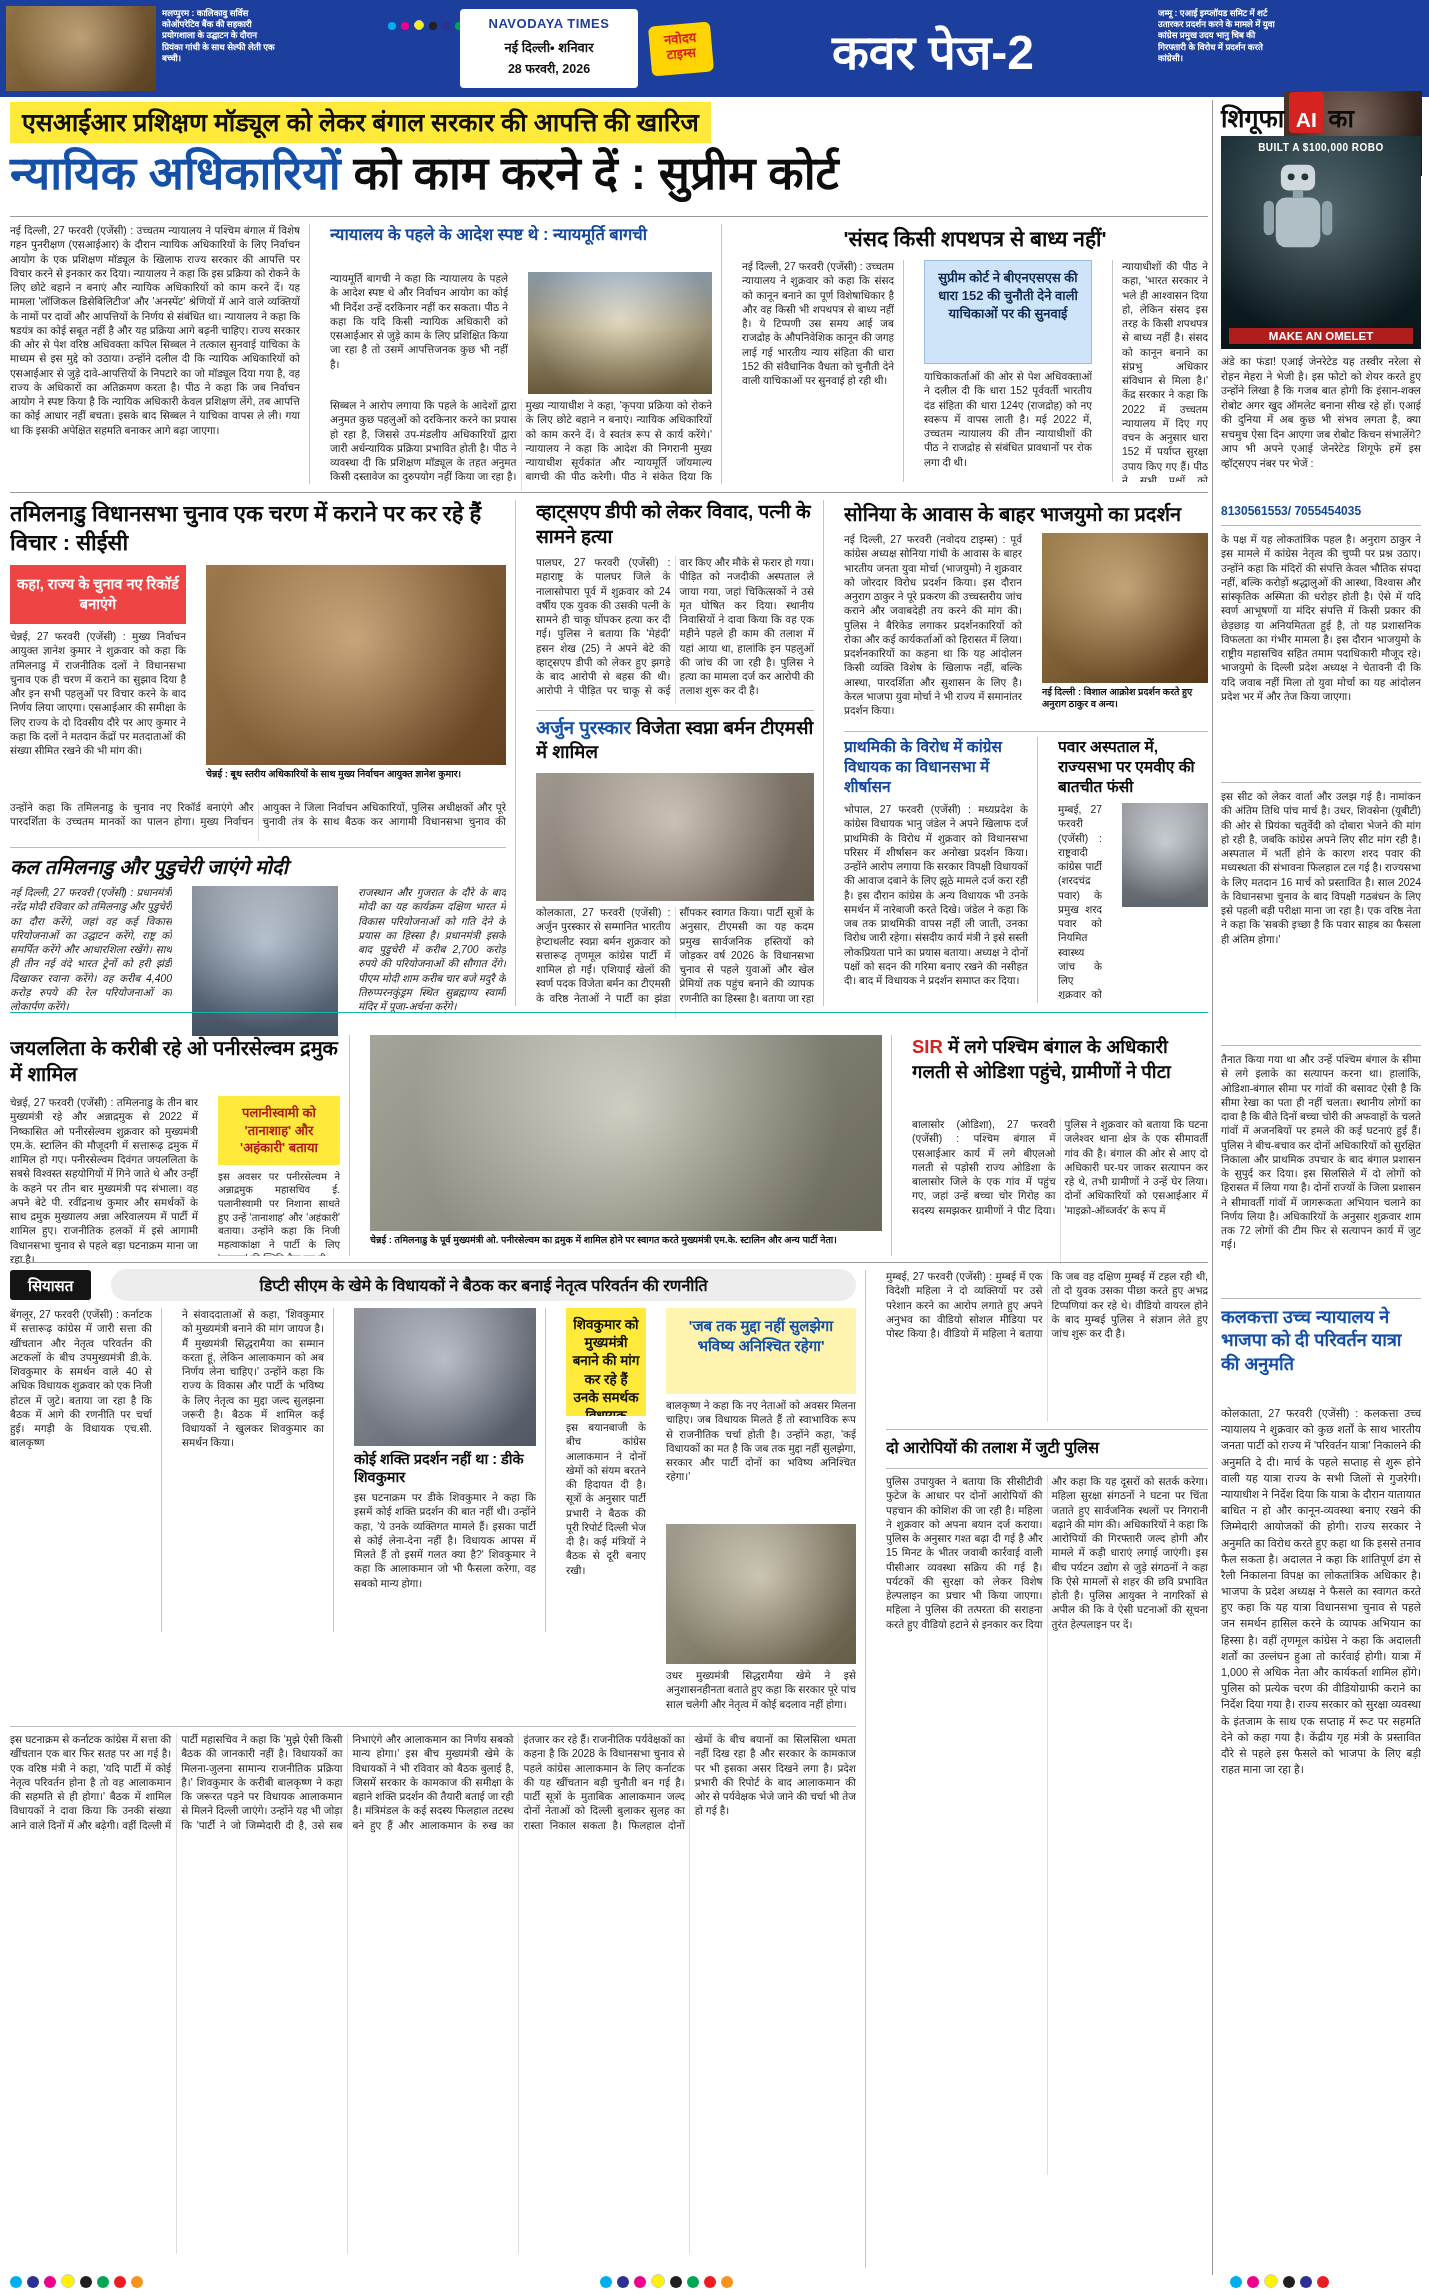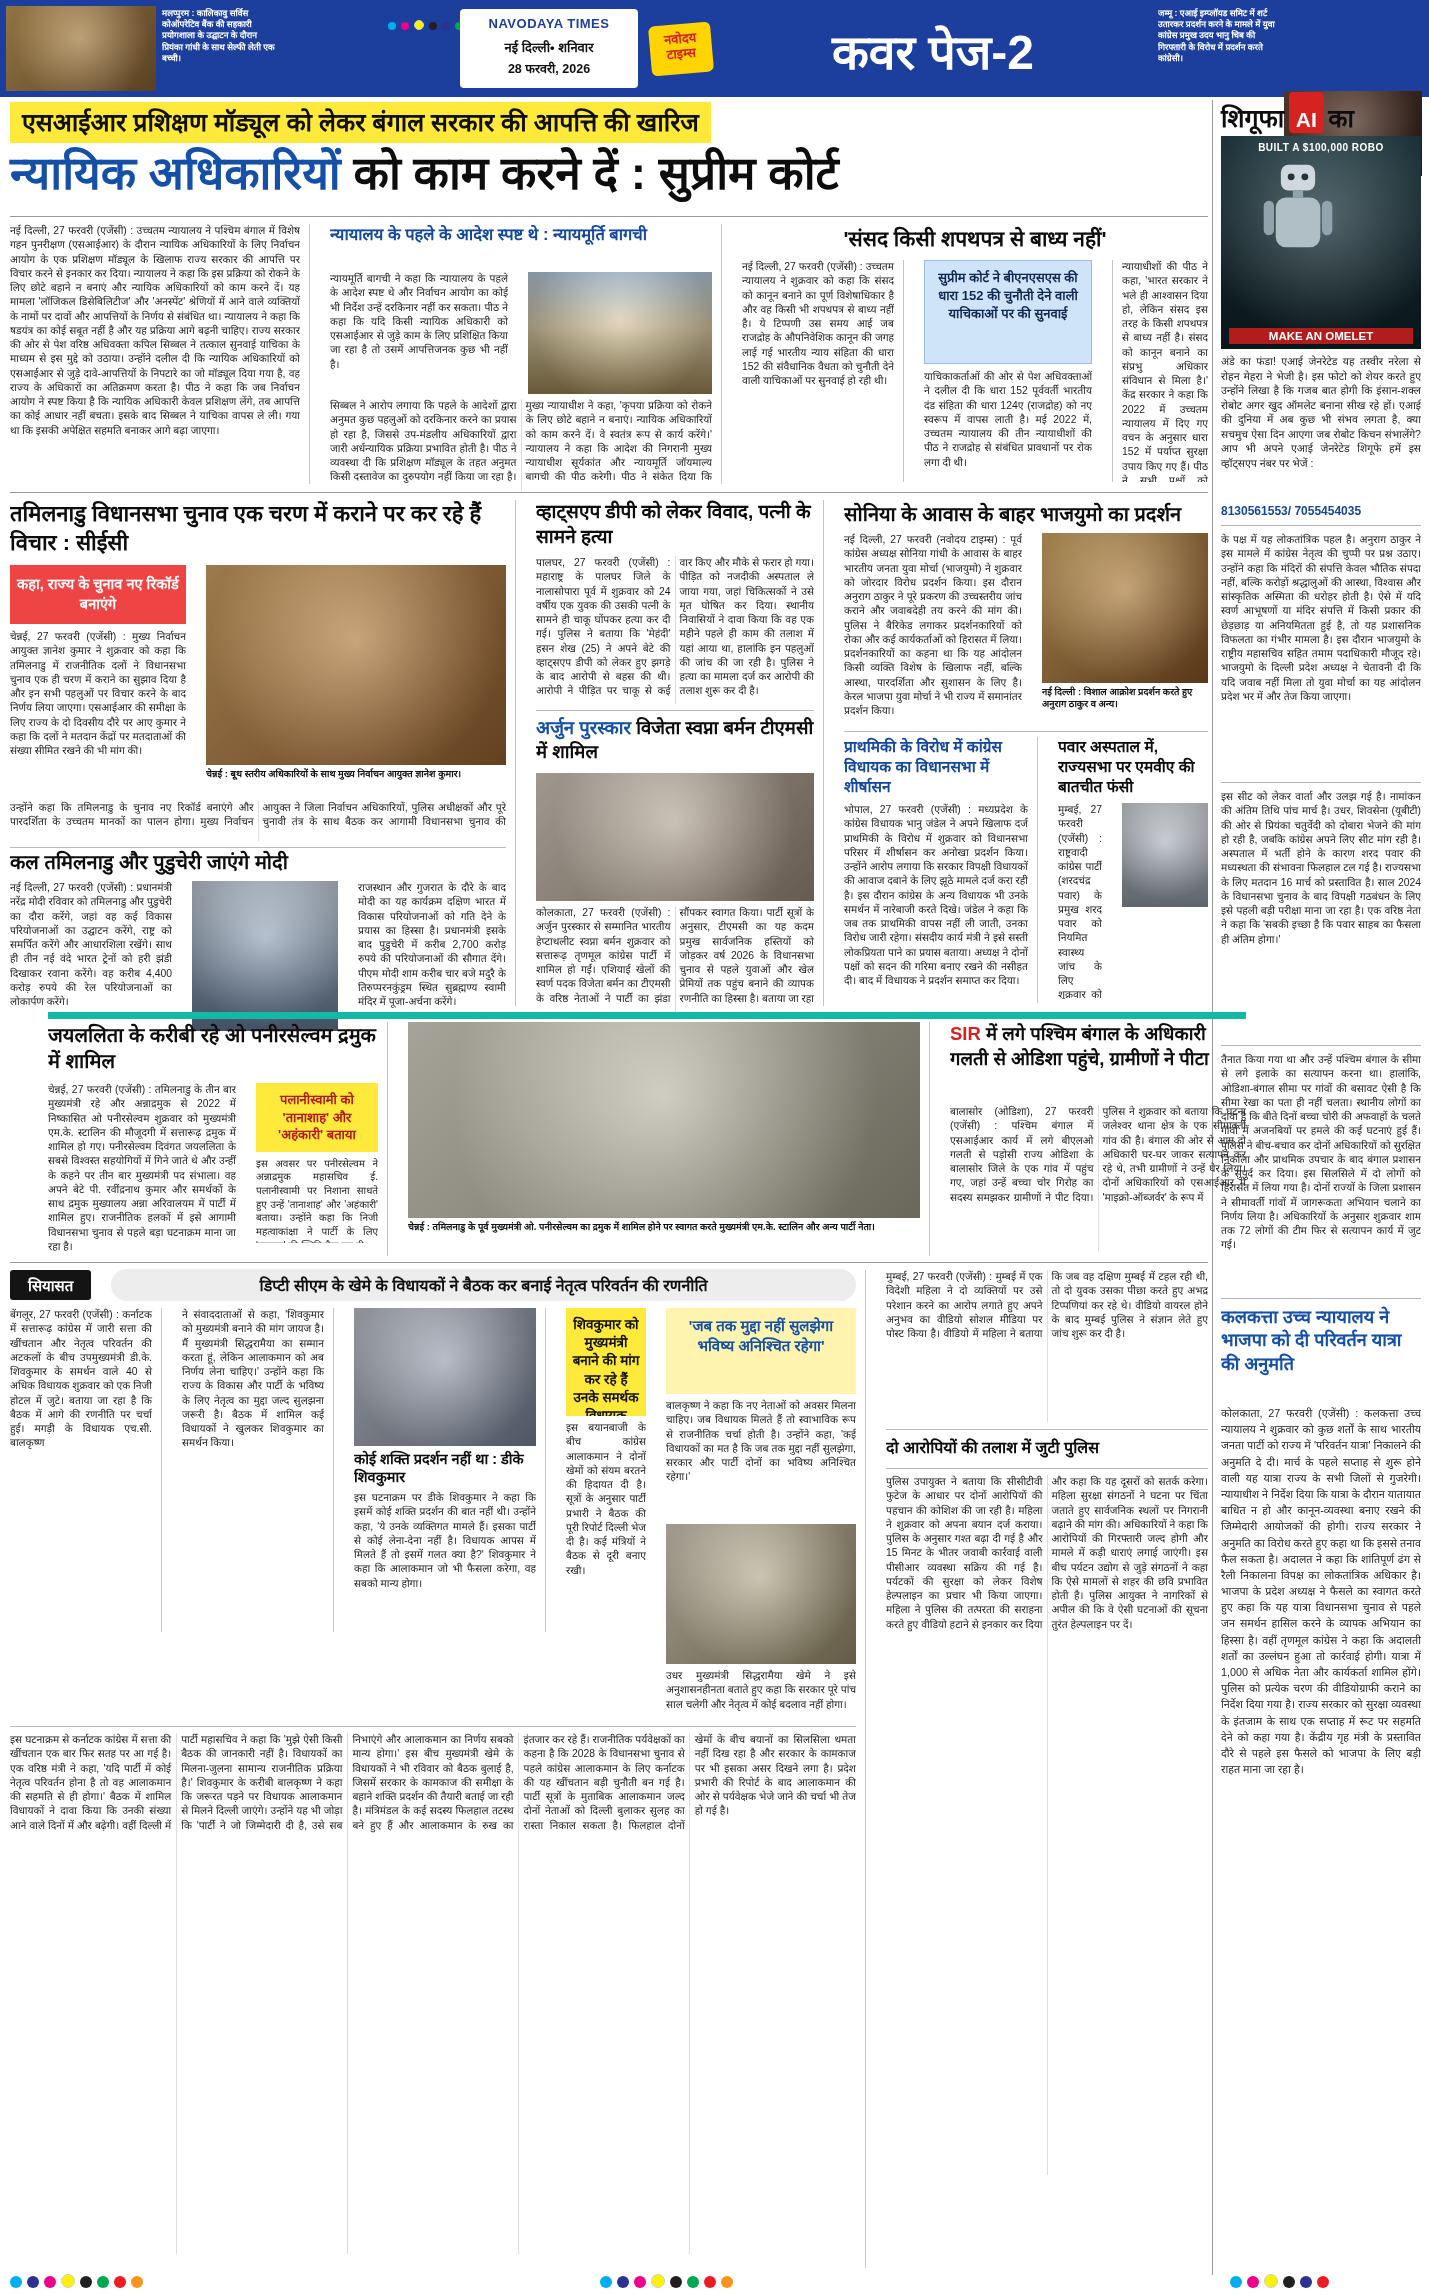--- a/index.html
+++ b/index.html
@@ -142,21 +142,21 @@
         <div style="width:176px;">
           <div class="rbox">कहा, राज्य के चुनाव नए रिकॉर्ड बनाएंगे</div>
           <div class="bt" style="height:150px;margin-top:6px;">चेन्नई, 27 फरवरी (एजेंसी) : मुख्य निर्वाचन आयुक्त ज्ञानेश कुमार ने शुक्रवार को कहा कि तमिलनाडु में राजनीतिक दलों ने विधानसभा चुनाव एक ही चरण में कराने का सुझाव दिया है और इन सभी पहलुओं पर विचार करने के बाद निर्णय लिया जाएगा। एसआईआर की समीक्षा के लिए राज्य के दो दिवसीय दौरे पर आए कुमार ने कहा कि दलों ने मतदान केंद्रों पर मतदाताओं की संख्या सीमित रखने की भी मांग की।</div>
         </div>
         <div style="flex:1;">
           <div class="ph ph-cec" style="width:100%;height:200px;"></div>
           <div class="cap" style="height:26px;">चेन्नई : बूथ स्तरीय अधिकारियों के साथ मुख्य निर्वाचन आयुक्त ज्ञानेश कुमार।</div>
         </div>
       </div>
       <div class="bt c2" style="height:40px;margin-top:4px;">उन्होंने कहा कि तमिलनाडु के चुनाव नए रिकॉर्ड बनाएंगे और पारदर्शिता के उच्चतम मानकों का पालन होगा। मुख्य निर्वाचन आयुक्त ने जिला निर्वाचन अधिकारियों, पुलिस अधीक्षकों और पूरे चुनावी तंत्र के साथ बैठक कर आगामी विधानसभा चुनाव की तैयारियों की समीक्षा की। उन्होंने कहा कि 'चुनाव कार्यक्रम की घोषणा के साथ पूरा तंत्र चुनाव आयोग के अधीन आ जाता है।'</div>
-      <div style="border-top:1px solid #bbb;margin-top:6px;">
+      <div style="border-top:1px solid #bbb;margin-top:6px;padding-top:5px;font-style:italic;">
         <h3 class="hd" style="font-size:20px;height:28px;overflow:hidden;margin:0 0 5px;">कल तमिलनाडु और पुडुचेरी जाएंगे मोदी</h3>
         <div class="row" style="height:150px;">
           <div class="bt" style="width:162px;">नई दिल्ली, 27 फरवरी (एजेंसी) : प्रधानमंत्री नरेंद्र मोदी रविवार को तमिलनाडु और पुडुचेरी का दौरा करेंगे, जहां वह कई विकास परियोजनाओं का उद्घाटन करेंगे, राष्ट्र को समर्पित करेंगे और आधारशिला रखेंगे। साथ ही तीन नई वंदे भारत ट्रेनों को हरी झंडी दिखाकर रवाना करेंगे। वह करीब 4,400 करोड़ रुपये की रेल परियोजनाओं का लोकार्पण करेंगे।</div>
           <div class="ph ph-modi" style="width:146px;height:150px;"></div>
           <div class="bt" style="flex:1;">राजस्थान और गुजरात के दौरे के बाद मोदी का यह कार्यक्रम दक्षिण भारत में विकास परियोजनाओं को गति देने के प्रयास का हिस्सा है। प्रधानमंत्री इसके बाद पुडुचेरी में करीब 2,700 करोड़ रुपये की परियोजनाओं की सौगात देंगे। पीएम मोदी शाम करीब चार बजे मदुरै के तिरुप्परनकुंड्रम स्थित सुब्रह्मण्य स्वामी मंदिर में पूजा-अर्चना करेंगे।</div>
         </div>
       </div>
     </article>
 
     <article class="vr" style="width:278px;">
@@ -187,21 +187,21 @@
           <h3 class="hd" style="font-size:15.5px;line-height:1.3;height:62px;overflow:hidden;margin:0 0 4px;">पवार अस्पताल में, राज्यसभा पर एमवीए की बातचीत फंसी</h3>
           <div class="row" style="height:196px;">
             <div class="bt" style="flex:1;">मुम्बई, 27 फरवरी (एजेंसी) : राष्ट्रवादी कांग्रेस पार्टी (शरदचंद्र पवार) के प्रमुख शरद पवार को नियमित स्वास्थ्य जांच के लिए शुक्रवार को अस्पताल में भर्ती कराया गया। पार्टी ने बताया कि उनकी स्थिति स्थिर है और चिंता की कोई बात नहीं है। इस बीच महाराष्ट्र में राज्यसभा की एकमात्र रिक्त सीट के लिए महाविकास आघाडी के घटक दलों के बीच बातचीत फंस गई है। कांग्रेस और शिवसेना (यूबीटी) दोनों ही इस सीट पर दावा कर रही हैं। 16 मार्च को होने वाले राज्यसभा चुनाव से पहले सहमति नहीं बनी तो विपक्षी एकता पर असर पड़ सकता है।</div>
             <div class="ph ph-pawar" style="width:86px;height:104px;"></div>
           </div>
         </div>
       </div>
     </article>
   </section>
 
-  <section class="abs row" style="left:10px;top:1012px;width:1198px;height:244px;border-top:7px solid #14b8a6;padding-top:3px;box-sizing:border-box;margin-left:38px;">
+  <section class="abs row" style="left:10px;top:1012px;width:1198px;height:244px;border-top:1px solid #14b8a6;padding-top:22px;box-sizing:border-box;">
     <article class="vr" style="width:330px;">
       <h2 class="hd" style="font-size:20px;line-height:1.3;height:56px;overflow:hidden;margin:0 0 5px;">जयललिता के करीबी रहे ओ पनीरसेल्वम द्रमुक में शामिल</h2>
       <div class="row" style="height:168px;">
         <div class="bt" style="width:188px;">चेन्नई, 27 फरवरी (एजेंसी) : तमिलनाडु के तीन बार मुख्यमंत्री रहे और अन्नाद्रमुक से 2022 में निष्कासित ओ पनीरसेल्वम शुक्रवार को मुख्यमंत्री एम.के. स्टालिन की मौजूदगी में सत्तारूढ़ द्रमुक में शामिल हो गए। पनीरसेल्वम दिवंगत जयललिता के सबसे विश्वस्त सहयोगियों में गिने जाते थे और उन्हीं के कहने पर तीन बार मुख्यमंत्री पद संभाला। वह अपने बेटे पी. रवींद्रनाथ कुमार और समर्थकों के साथ द्रमुक मुख्यालय अन्ना अरिवालयम में पार्टी में शामिल हुए। राजनीतिक हलकों में इसे आगामी विधानसभा चुनाव से पहले बड़ा घटनाक्रम माना जा रहा है।</div>
         <div style="flex:1;">
           <div class="ybox" style="font-size:13px;color:#b01a1a;line-height:1.35;">पलानीस्वामी को 'तानाशाह' और 'अहंकारी' बताया</div>
           <div class="bt" style="height:86px;margin-top:5px;font-size:10px;">इस अवसर पर पनीरसेल्वम ने अन्नाद्रमुक महासचिव ई. पलानीस्वामी पर निशाना साधते हुए उन्हें 'तानाशाह' और 'अहंकारी' बताया। उन्होंने कहा कि निजी महत्वाकांक्षा ने पार्टी के लिए 'पराजय' की स्थिति पैदा कर दी।</div>
         </div>
       </div>
     </article>

